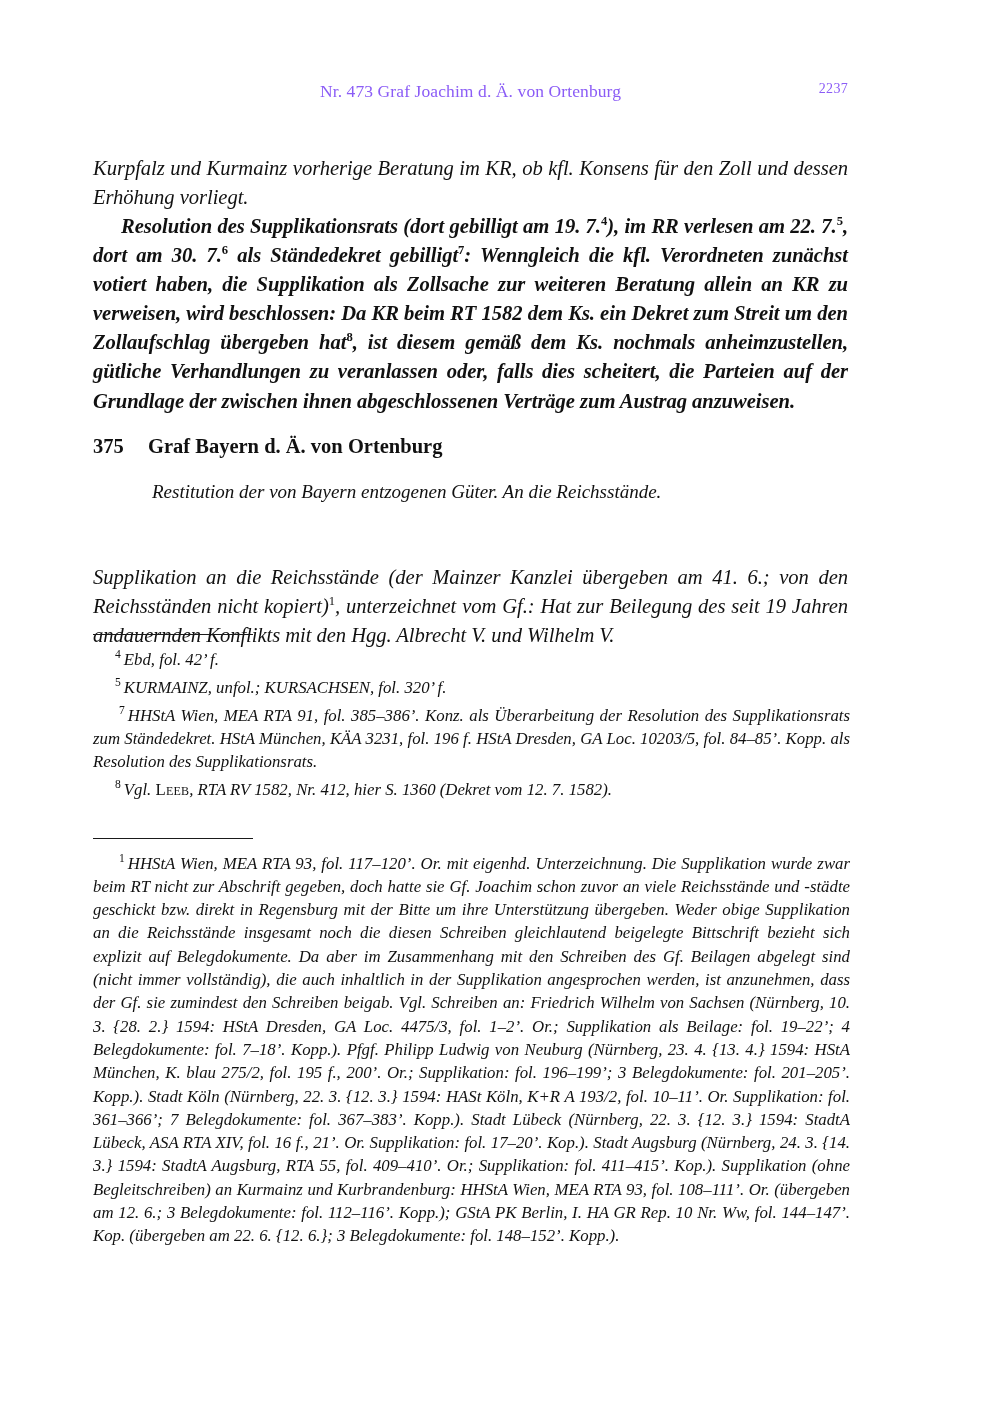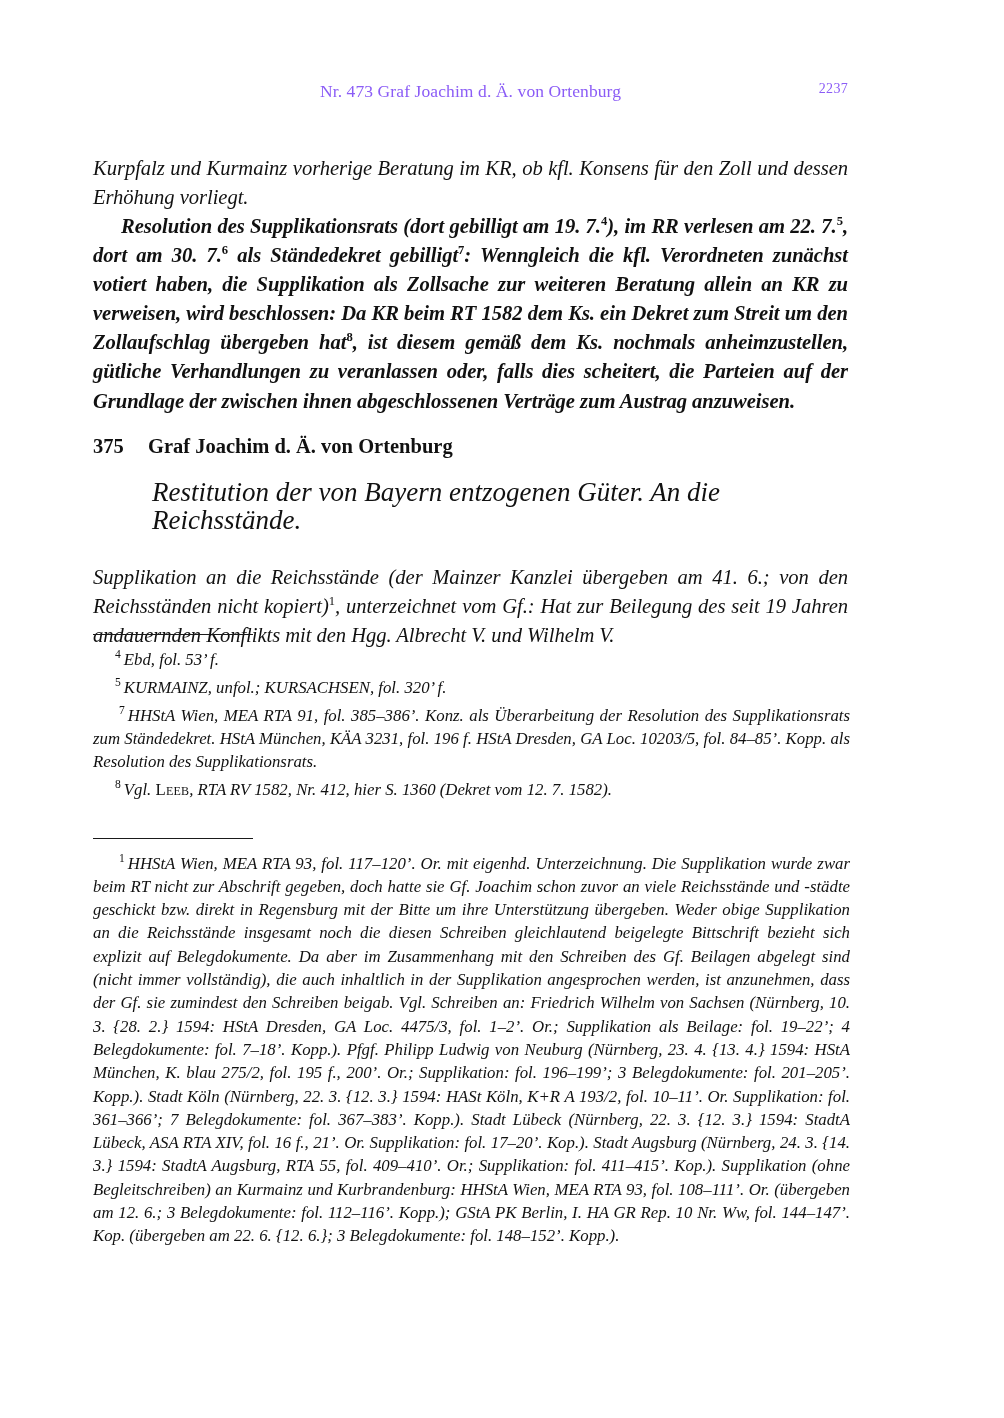--- a/index.html
+++ b/index.html
@@ -82,21 +82,21 @@
     display: inline-block;
     width: 55px;
   }
 
   .section-sub {
     position: absolute;
     left: 152px;
     top: 478px;
     width: 700px;
     font-style: italic;
-    font-size: 27px;
+    font-size: 19px;
     line-height: 28px;
   }
 
   #para-supplikation {
     top: 527px;
   }
 
   
   .fn-rule {
     position: absolute;
@@ -161,32 +161,32 @@
 
   <div class="runhead">
     <span class="runhead-title">Nr. 473 Graf Joachim d. Ä. von Ortenburg</span>
     <span class="runhead-folio">2237</span>
   </div>
 
   <div class="body-block" id="para-kurpfalz">Kurpfalz und Kurmainz vorherige Beratung im KR, ob kfl. Konsens für den Zoll und dessen Erhöhung vorliegt.</div>
 
   <div class="body-block" id="para-resolution"><span class="ind"></span><span>Resolution des Supplikationsrats (dort gebilligt am 19. 7.</span><sup class="note">4</sup><span>), im RR verlesen am 22. 7.</span><sup class="note">5</sup><span>, dort am 30. 7.</span><sup class="note">6</sup><span> als Ständedekret gebilligt</span><sup class="note">7</sup><span>: Wenngleich die kfl. Verordneten zunächst votiert haben, die Supplikation als Zollsache zur weiteren Beratung allein an KR zu verweisen, wird beschlossen: Da KR beim RT 1582 dem Ks. ein Dekret zum Streit um den Zollaufschlag übergeben hat</span><sup class="note">8</sup><span>, ist diesem gemäß dem Ks. nochmals anheimzustellen, gütliche Verhandlungen zu veranlassen oder, falls dies scheitert, die Parteien auf der Grundlage der zwischen ihnen abgeschlossenen Verträge zum Austrag anzuweisen.</span></div>
 
-  <div class="section-head"><span class="num">375</span><span>Graf Joachim d. Ä. von Ortenburg</span></div>
+  <div class="section-head"><span class="num">375</span><span>Graf Bayern d. Ä. von Ortenburg</span></div>
 
   <div class="section-sub">Restitution der von Bayern entzogenen Güter. An die Reichsstände.</div>
 
   <div class="body-block" id="para-supplikation"><span>Supplikation an die Reichsstände (der Mainzer Kanzlei übergeben am 41. 6.; von den Reichsständen nicht kopiert)</span><sup class="note">1</sup><span>, unterzeichnet vom Gf.: Hat zur Beilegung des seit 19 Jahren andauernden Konflikts mit den Hgg. Albrecht V. und Wilhelm V.</span></div>
 
   <div class="fn-rule" id="fn-rule-a"></div>
   <div class="fn-rule" id="fn-rule-b"></div>
 
   <div class="fn-block" id="fn-group-upper">
 
-    <div class="fn-item short"><span class="lead"></span><span class="marker">4</span><span>Ebd, fol. 53’ f.</span></div>
+    <div class="fn-item short"><span class="lead"></span><span class="marker">4</span><span>Ebd, fol. 42’ f.</span></div>
 
     <div class="fn-item short"><span class="lead"></span><span class="marker">5</span><span>KURMAINZ, unfol.; KURSACHSEN, fol. 320’ f.</span></div>
 
 
     <div class="fn-item"><span class="lead-wide"></span><span class="marker">7</span><span>HHStA Wien, MEA RTA 91, fol. 385–386’. Konz. als Überarbeitung der Resolution des Supplikationsrats zum Ständedekret. HStA München, KÄA 3231, fol. 196 f. HStA Dresden, GA Loc. 10203/5, fol. 84–85’. Kopp. als Resolution des Supplikationsrats.</span></div>
 
     <div class="fn-item short"><span class="lead"></span><span class="marker">8</span><span>Vgl. </span><span class="sc">Leeb</span><span>, RTA RV 1582, Nr. 412, hier S. 1360 (Dekret vom 12. 7. 1582).</span></div>
 
   </div>
 

